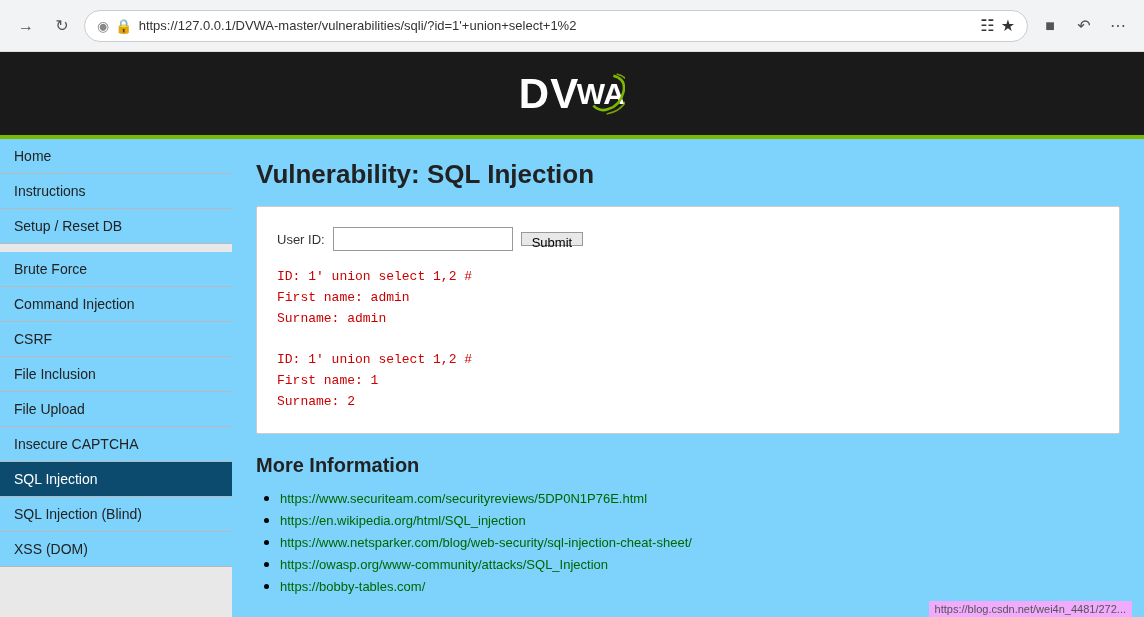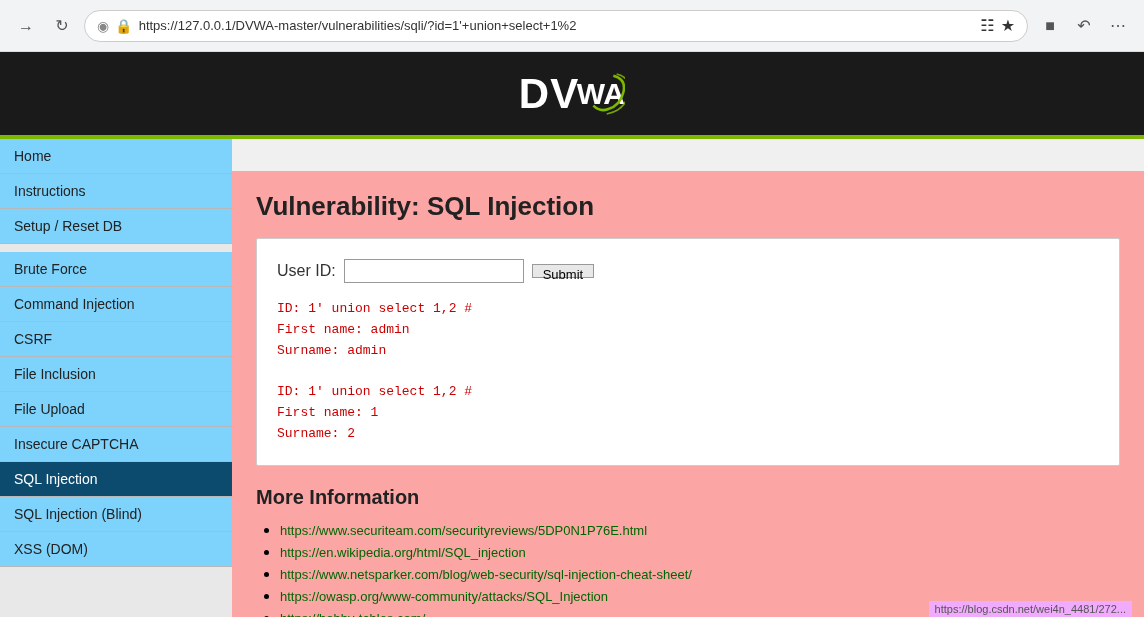--- a/index.html
+++ b/index.html
@@ -122,23 +122,22 @@
     .sidebar-item.active {
       background: #0c4a6e;
       color: white;
       font-weight: normal;
     }
 
     
     .content-area {
       flex: 1;
       padding: 20px 24px;
-      background: #fca5a5;
+      background: #7dd3fc;
       overflow-y: auto;
-      margin-top: 32px;
     }
 
     .page-title {
       font-size: 26px;
       font-weight: bold;
       color: #222;
       margin-bottom: 16px;
     }
 
     .vulnerability-box {
@@ -150,21 +149,21 @@
       min-height: 200px;
     }
 
     .user-id-row {
       display: flex;
       align-items: center;
       gap: 8px;
       margin-bottom: 16px;
     }
     .user-id-label {
-      font-size: 16px;
+      font-size: 13px;
       color: #333;
     }
     .user-id-input {
       border: 1px solid #999;
       padding: 2px 4px;
       font-size: 13px;
       width: 180px;
       height: 24px;
     }
     .submit-btn {

